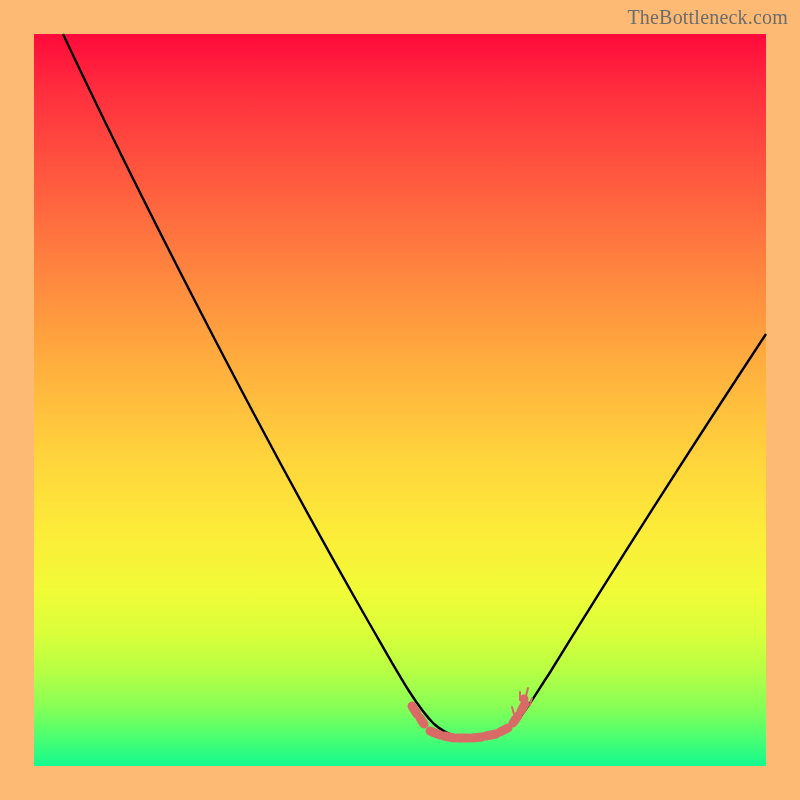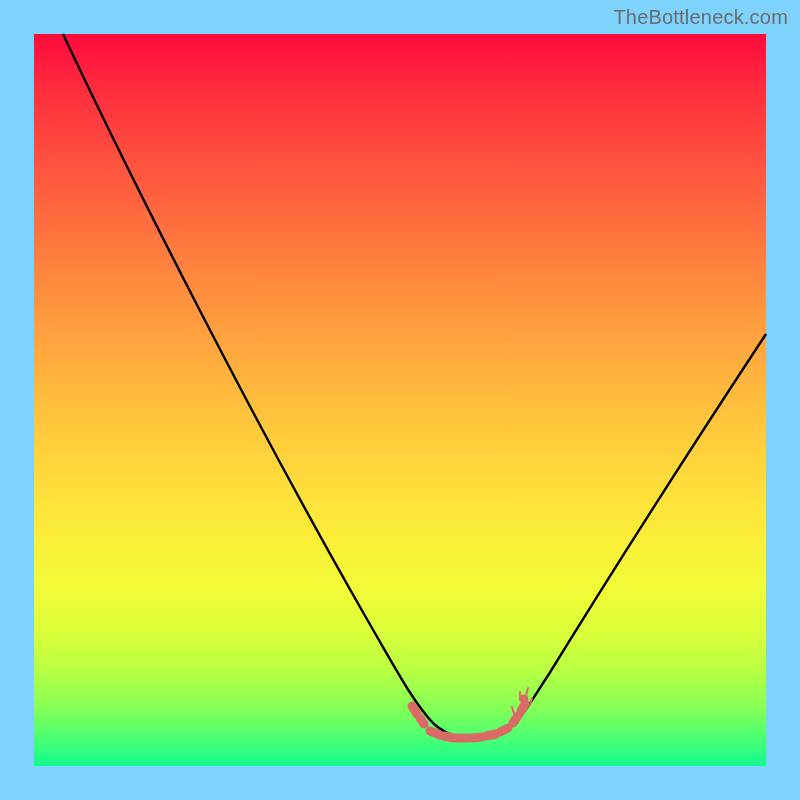--- a/index.html
+++ b/index.html
@@ -8,21 +8,22 @@
     width: 800px;
     height: 800px;
     background: #000;
     overflow: hidden;
     font-family: Arial, Helvetica, sans-serif;
   }
   .frame {
     position: relative;
     width: 800px;
     height: 800px;
-    background: #7dd3fc;
+    background: #fdba74;
+    font-family: Liberation Serif, serif;
   }
   .plot-area {
     position: absolute;
     left: 34px;
     top: 34px;
     width: 732px;
     height: 732px;
     
     background: linear-gradient(to bottom,
       #ff0a3b 0%,

